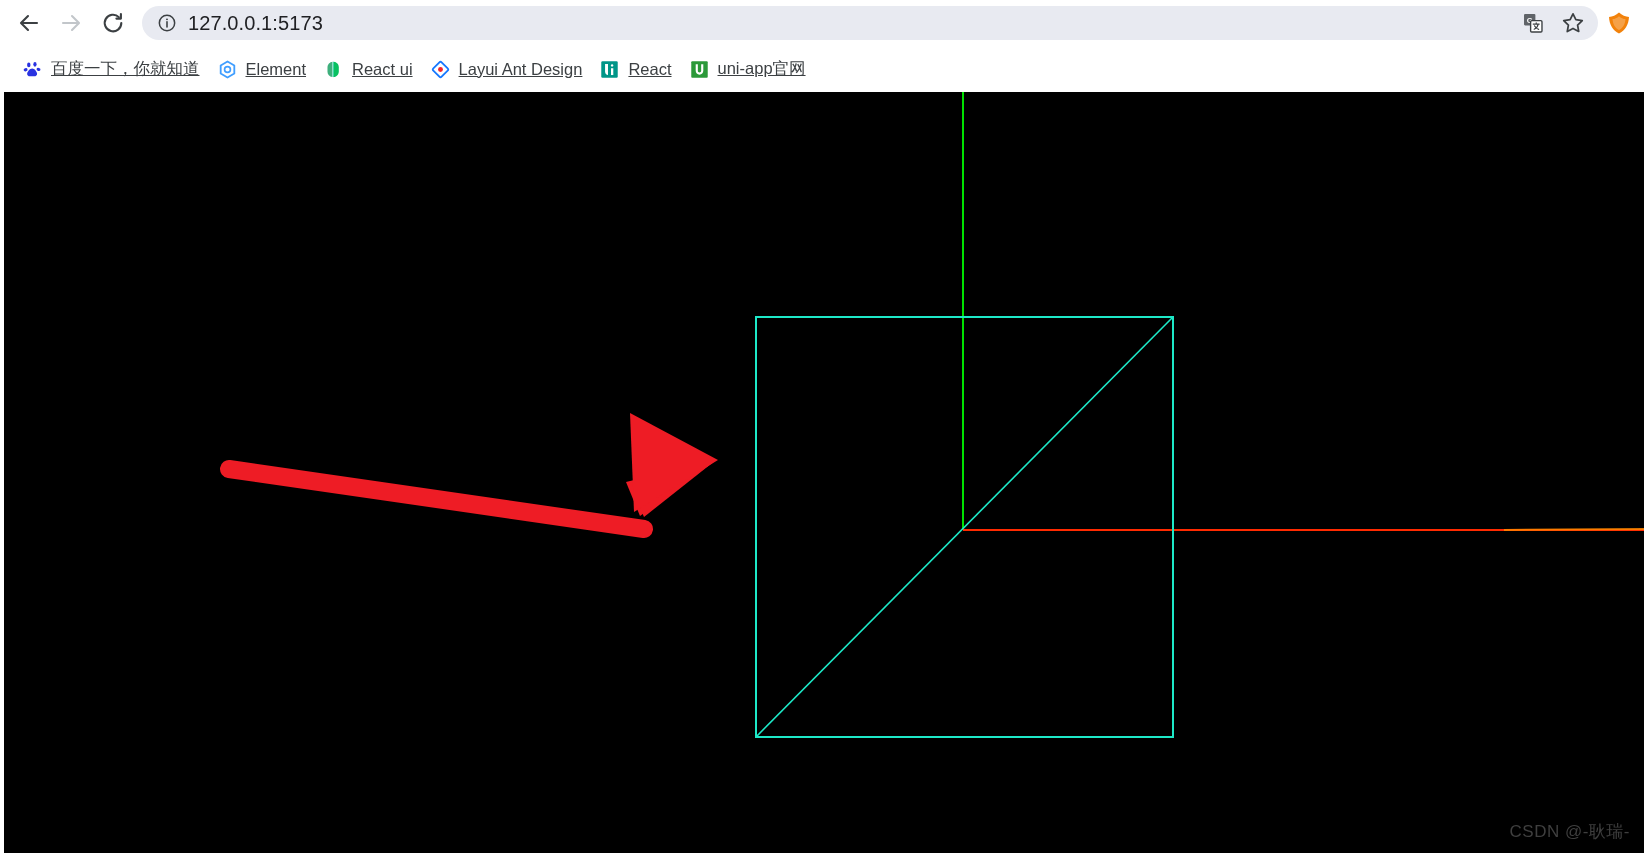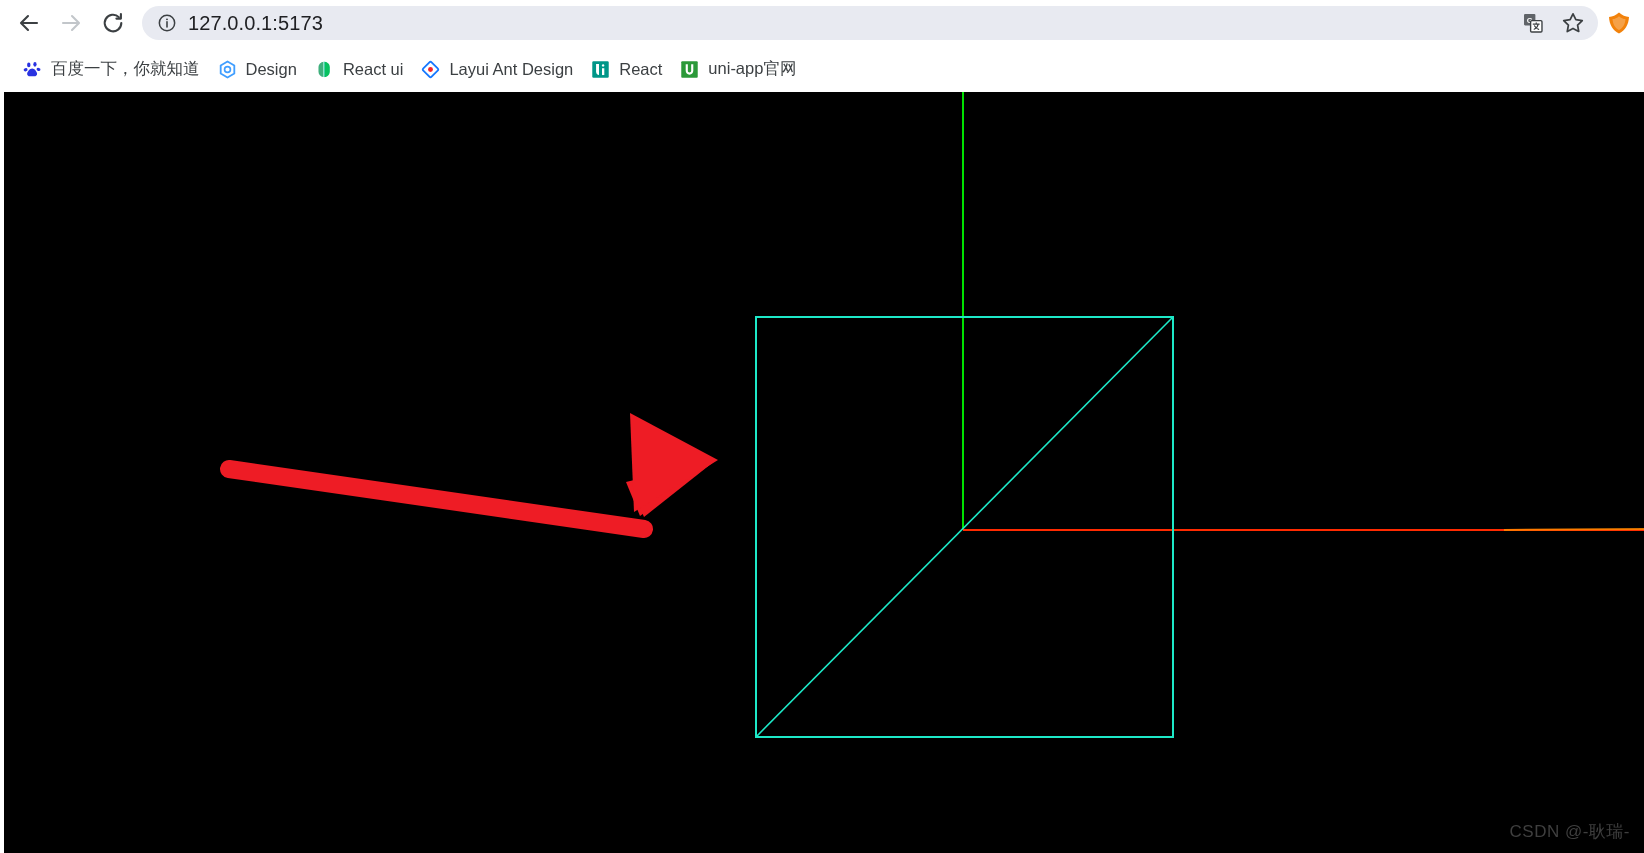--- a/index.html
+++ b/index.html
@@ -145,20 +145,21 @@
     flex: 0 0 auto;
     display: flex;
     align-items: center;
     justify-content: center;
     position: relative;
   }
   .bookmark-label {
     font-size: 16.5px;
     color: #3c4043;
     font-family: "Liberation Sans", sans-serif;
+    text-decoration: underline;
   }
 
   
   .viewport {
     position: absolute;
     left: 4px;
     top: 92px;
     width: 1644px;
     height: 761px;
     background: #000000;
@@ -254,21 +255,21 @@
         <span class="bookmark-label">百度一下，你就知道</span>
       </div>
 
       <div class="bookmark">
         <span class="bookmark-icon">
           <svg width="19" height="19" viewBox="0 0 24 24">
             <path d="M12 1.9l8.6 5v10.2l-8.6 5-8.6-5V6.9z" fill="none" stroke="#409eff" stroke-width="2.3" stroke-linejoin="round"></path>
             <circle cx="12" cy="12" r="3.7" fill="none" stroke="#409eff" stroke-width="2.1"></circle>
           </svg>
         </span>
-        <span class="bookmark-label">Design</span>
+        <span class="bookmark-label">Element</span>
       </div>
 
       <div class="bookmark">
         <span class="bookmark-icon">
           <svg width="19" height="19" viewBox="0 0 24 24">
             <path d="M11.4 2.1c-3.6 0-6.5 2.9-6.5 6.5v6.6c0 3.6 2.9 6.6 6.5 6.6V2.1z" fill="#1989fa" opacity="0"></path>
             <path d="M10.9 2.2C7.2 2.6 4.4 5.7 4.4 9.4v5.3c0 3.5 2.6 6.4 6 6.9V2.2z" fill="#3eaf7c"></path>
             <path d="M12.4 2.2v19.4c3.6-.5 6.3-3.6 6.3-7.2V9.2c0-3.6-2.7-6.6-6.3-7z" fill="#07c160"></path>
             <path d="M10.9 2.2v19.4c.5.06 1 .06 1.5 0V2.2a8.8 8.8 0 0 0-1.5 0z" fill="#20c997"></path>
           </svg>

